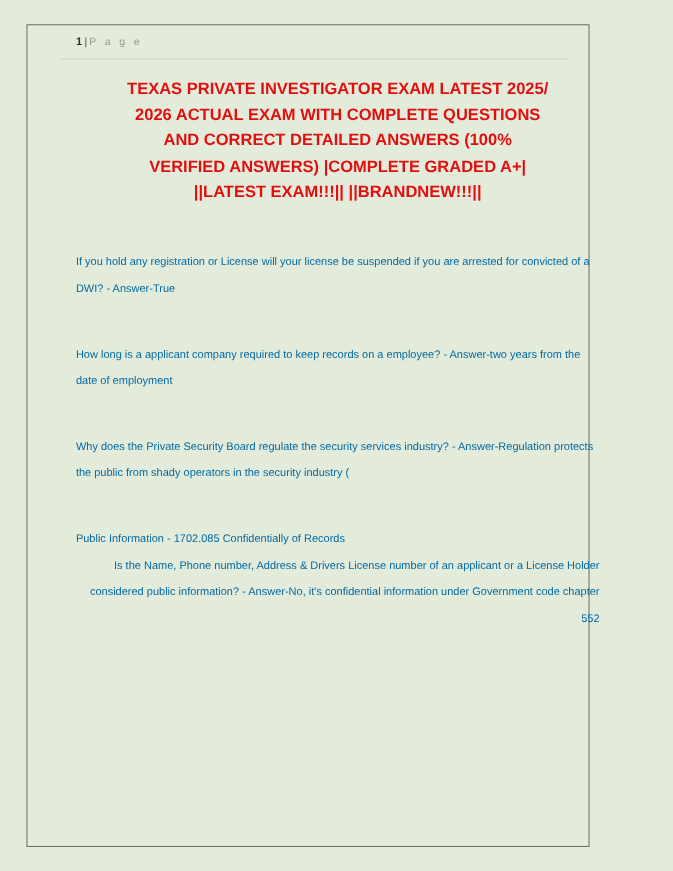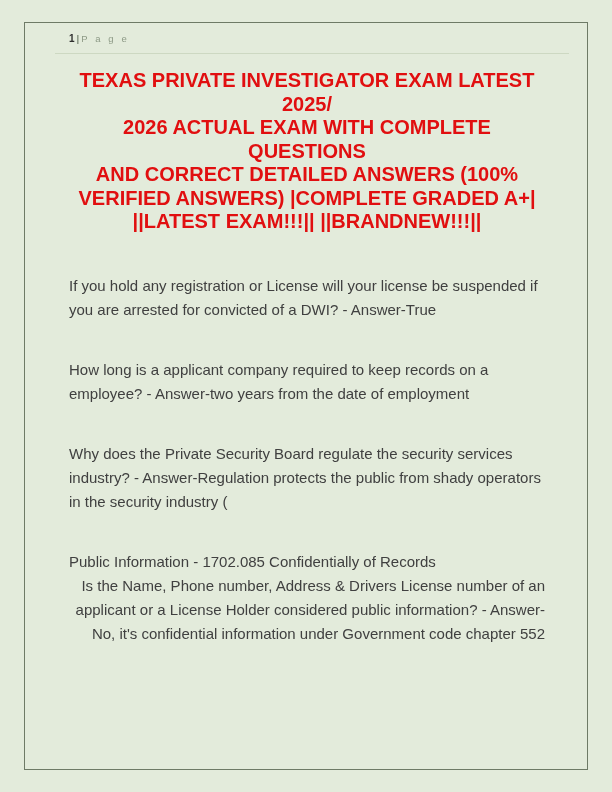--- a/index.html
+++ b/index.html
@@ -12,21 +12,21 @@
     background: #e3ebdb;
     font-family: "Liberation Sans", sans-serif;
     overflow: hidden;
   }
 
   
   .page-frame {
     position: absolute;
     left: 24px;
     top: 22px;
-    width: 564px;
+    width: 512px;
     height: 748px;
     border: 1px solid #6e7a66;
     box-sizing: border-box;
     background: #e3ebdb;
   }
 
   
   .page-header {
     position: absolute;
     left: 44px;
@@ -63,32 +63,32 @@
   .content {
     position: absolute;
     left: 44px;
     top: 46px;
     width: 476px;
   }
 
   .doc-title {
     color: #e10f10;
     font-weight: bold;
-    font-size: 20px;
+    font-size: 15px;
     line-height: 23.5px;
     text-align: center;
     margin: 0;
     padding: 0 4px;
   }
 
   .spacer-after-title { height: 40px; }
 
   .qa-block {
-    color: #404040;
-    font-size: 15px;
+    color: #0369a1;
+    font-size: 10px;
     line-height: 24px;
     margin: 0 0 36px 0;
     padding: 0;
     max-width: 476px;
   }
 
   .qa-block.tight { margin-bottom: 0; }
   .qa-block.last  { margin-bottom: 0; text-align: right; }
 </style>
 </head>

